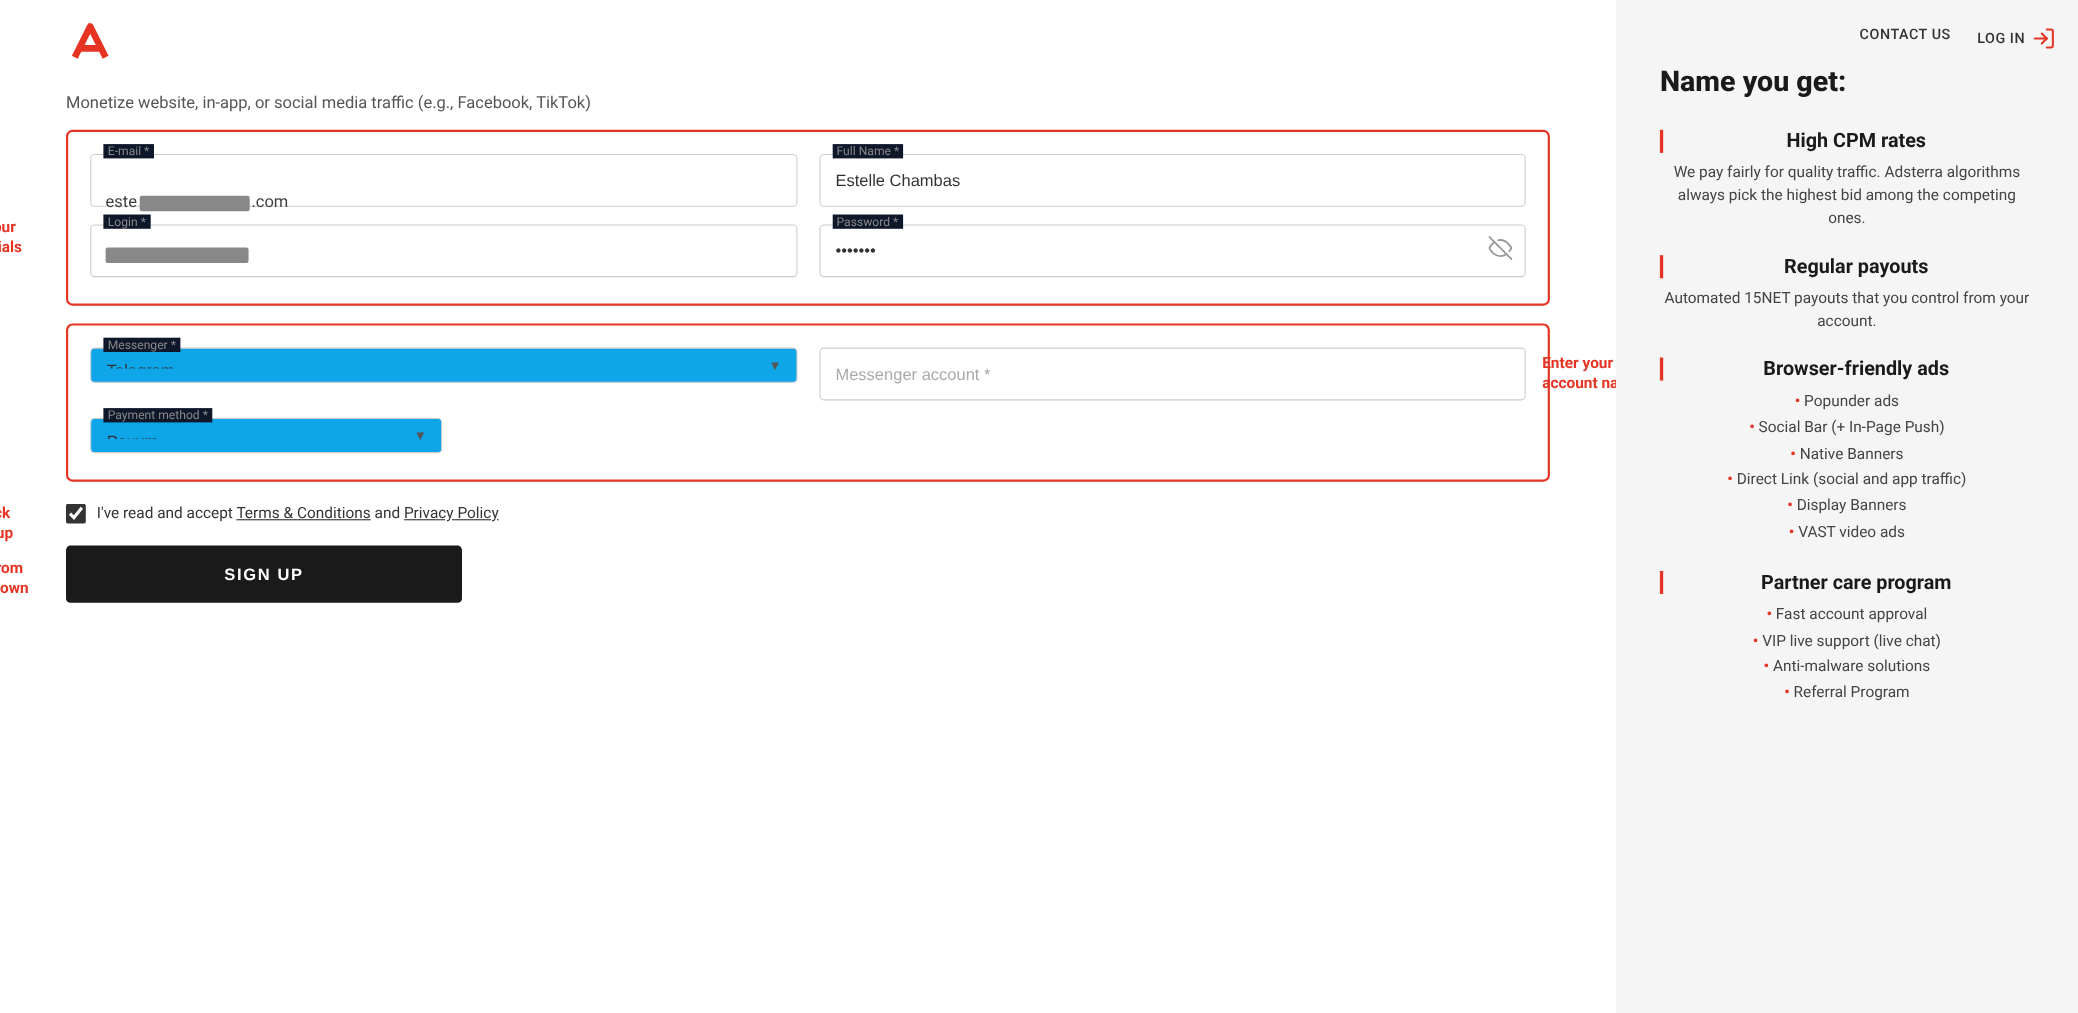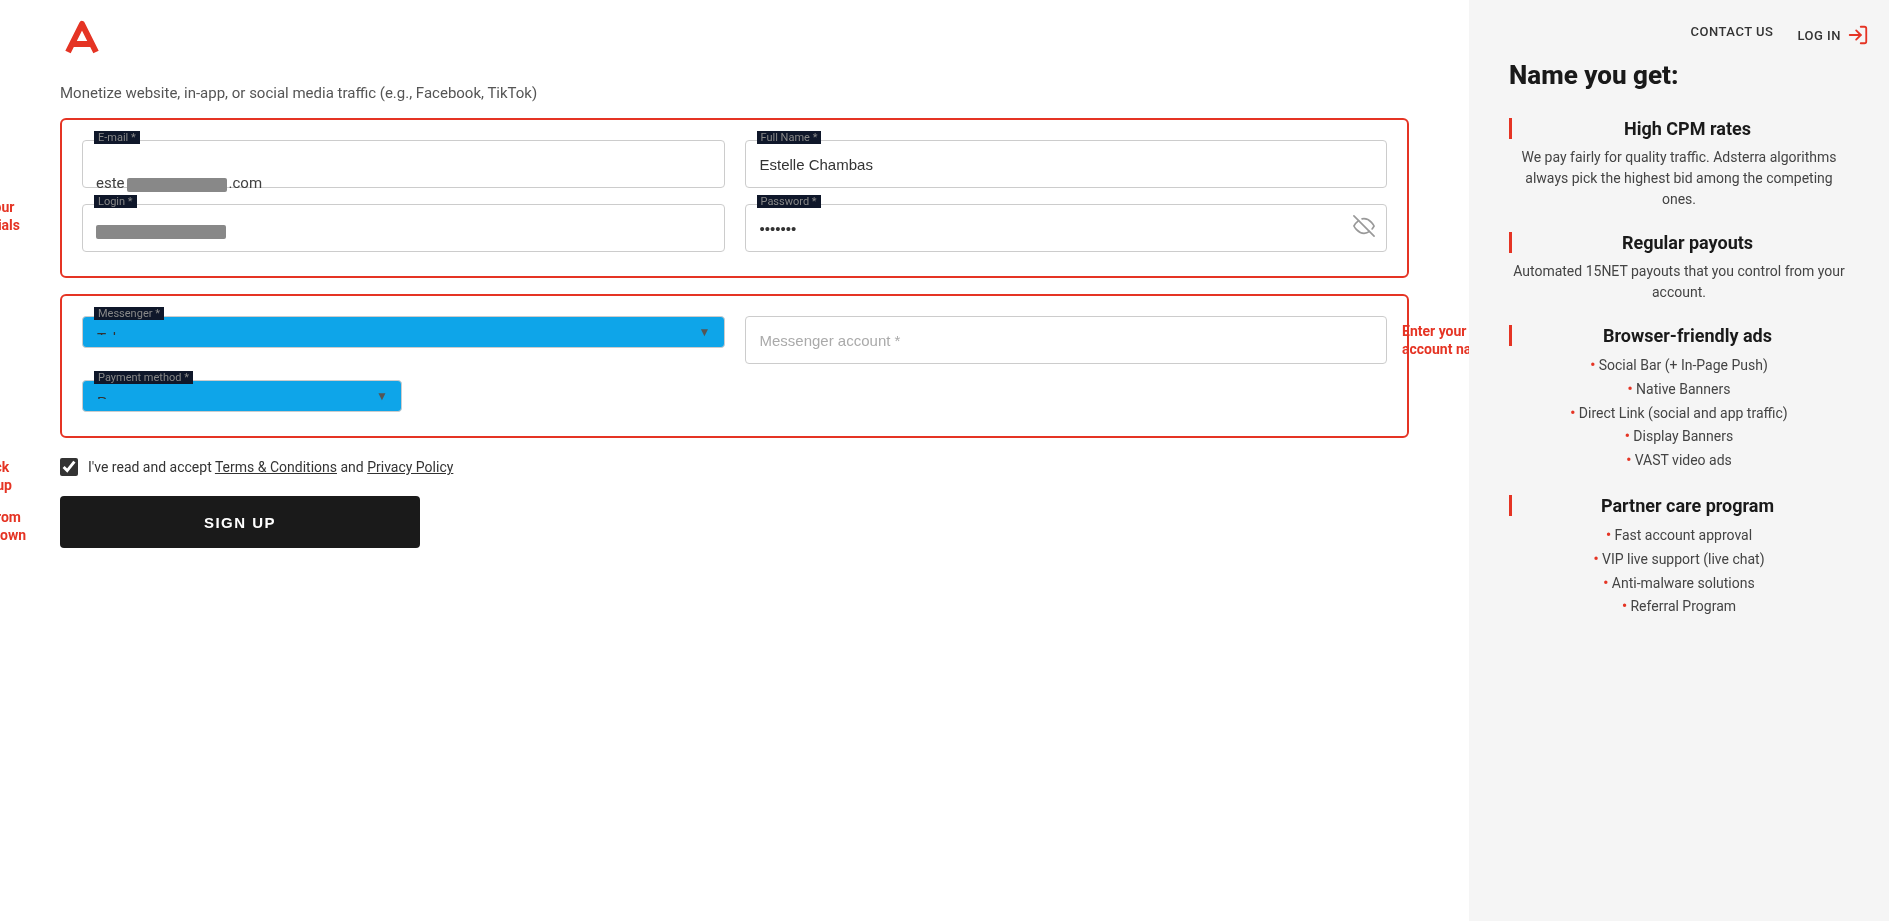--- a/index.html
+++ b/index.html
@@ -420,20 +420,21 @@
         <h3 class="feature-heading">High CPM rates</h3>
         <p class="feature-text">We pay fairly for quality traffic. Adsterra algorithms always pick the highest bid among the competing ones.</p>
       </div>
       <div class="feature-section">
         <h3 class="feature-heading">Regular payouts</h3>
         <p class="feature-text">Automated 15NET payouts that you control from your account.</p>
       </div>
       <div class="feature-section">
         <h3 class="feature-heading">Browser-friendly ads</h3>
         <ul class="feature-list">
+          <li>Popunder ads</li>
           <li>Social Bar (+ In-Page Push)</li>
           <li>Native Banners</li>
           <li>Direct Link (social and app traffic)</li>
           <li>Display Banners</li>
           <li>VAST video ads</li>
         </ul>
       </div>
       <div class="feature-section">
         <h3 class="feature-heading">Partner care program</h3>
         <ul class="feature-list">

